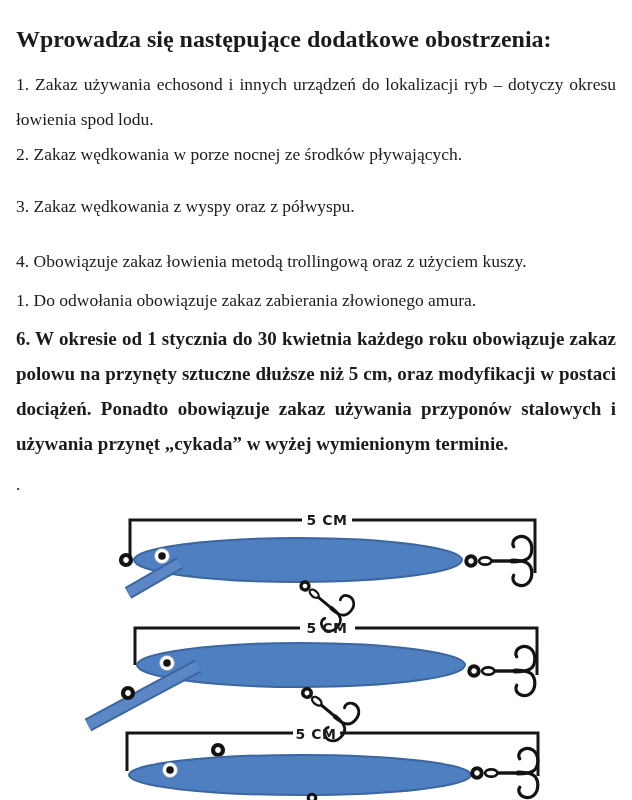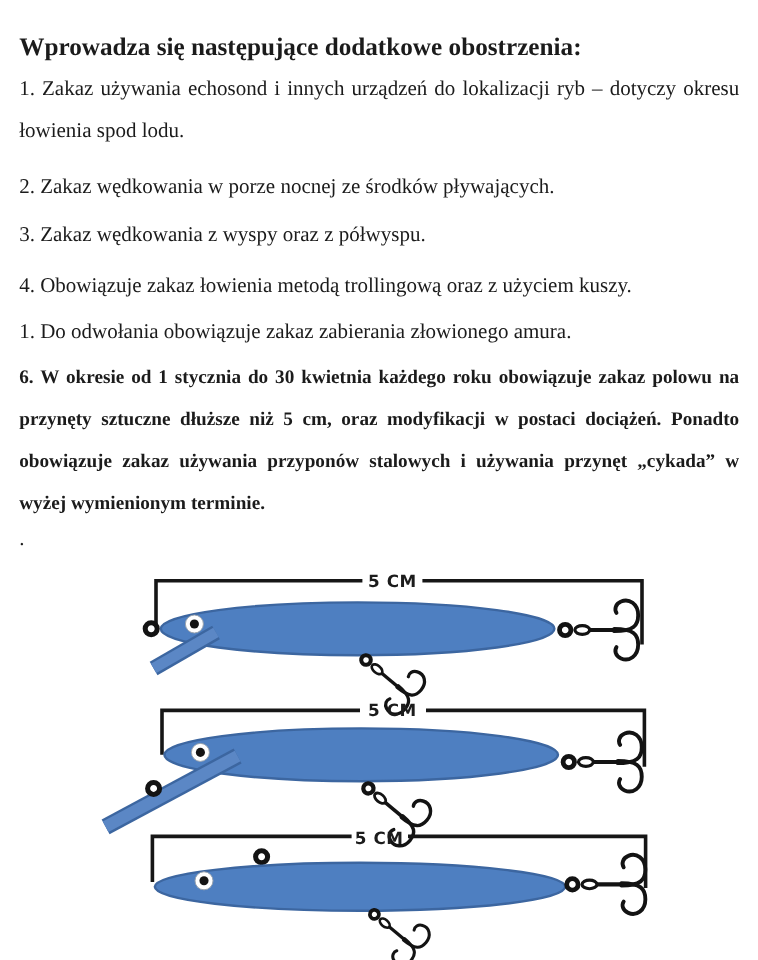--- a/index.html
+++ b/index.html
@@ -3,34 +3,34 @@
 <meta charset="utf-8">
 <style>
   html,body{margin:0;padding:0;}
   body{
     width:632px;height:800px;background:#ffffff;overflow:hidden;
     font-family:"Liberation Serif", serif;color:#1b1b1b;
     -webkit-font-smoothing:antialiased;
   }
   .doc{width:600px;margin:0 auto;padding:0;}
   .heading{
-    font-size:21px;font-weight:bold;line-height:28px;
+    font-size:24px;font-weight:bold;line-height:28px;
     margin:25px 0 0 0;
   }
   p.rule{
     font-size:17.5px;line-height:35px;margin:0;text-align:justify;
   }
-  p.rule.m1{margin-top:3px;}
-  p.rule.m2{margin-top:12px;}
-  p.rule.m3{margin-top:5px;}
-  p.rule.m4{margin-top:7px;}
+  p.rule.m1{margin-top:14px;}
+  p.rule.m2{margin-top:0;}
+  p.rule.m3{margin-top:17px;}
+  p.rule.m4{margin-top:20px;}
   p.rule.m5{margin-top:4px;}
   p.rule6{
-    font-size:16px;font-weight:bold;line-height:35px;
-    margin:3px 0 0 0;text-align:justify;
+    font-size:19px;font-weight:bold;line-height:35px;
+    margin:3px 0 12px 0;text-align:justify;
   }
   p.stray{font-size:17.5px;line-height:22px;margin:0;}
   figure.diagram{margin:8px 0 16px 0;padding:0;}
   .size-label{
     font-family:"DejaVu Sans", sans-serif;font-size:14px;font-weight:bold;
     letter-spacing:0.5px;fill:#1c1c1c;text-anchor:middle;
   }
 </style>
 </head>
 <body>

